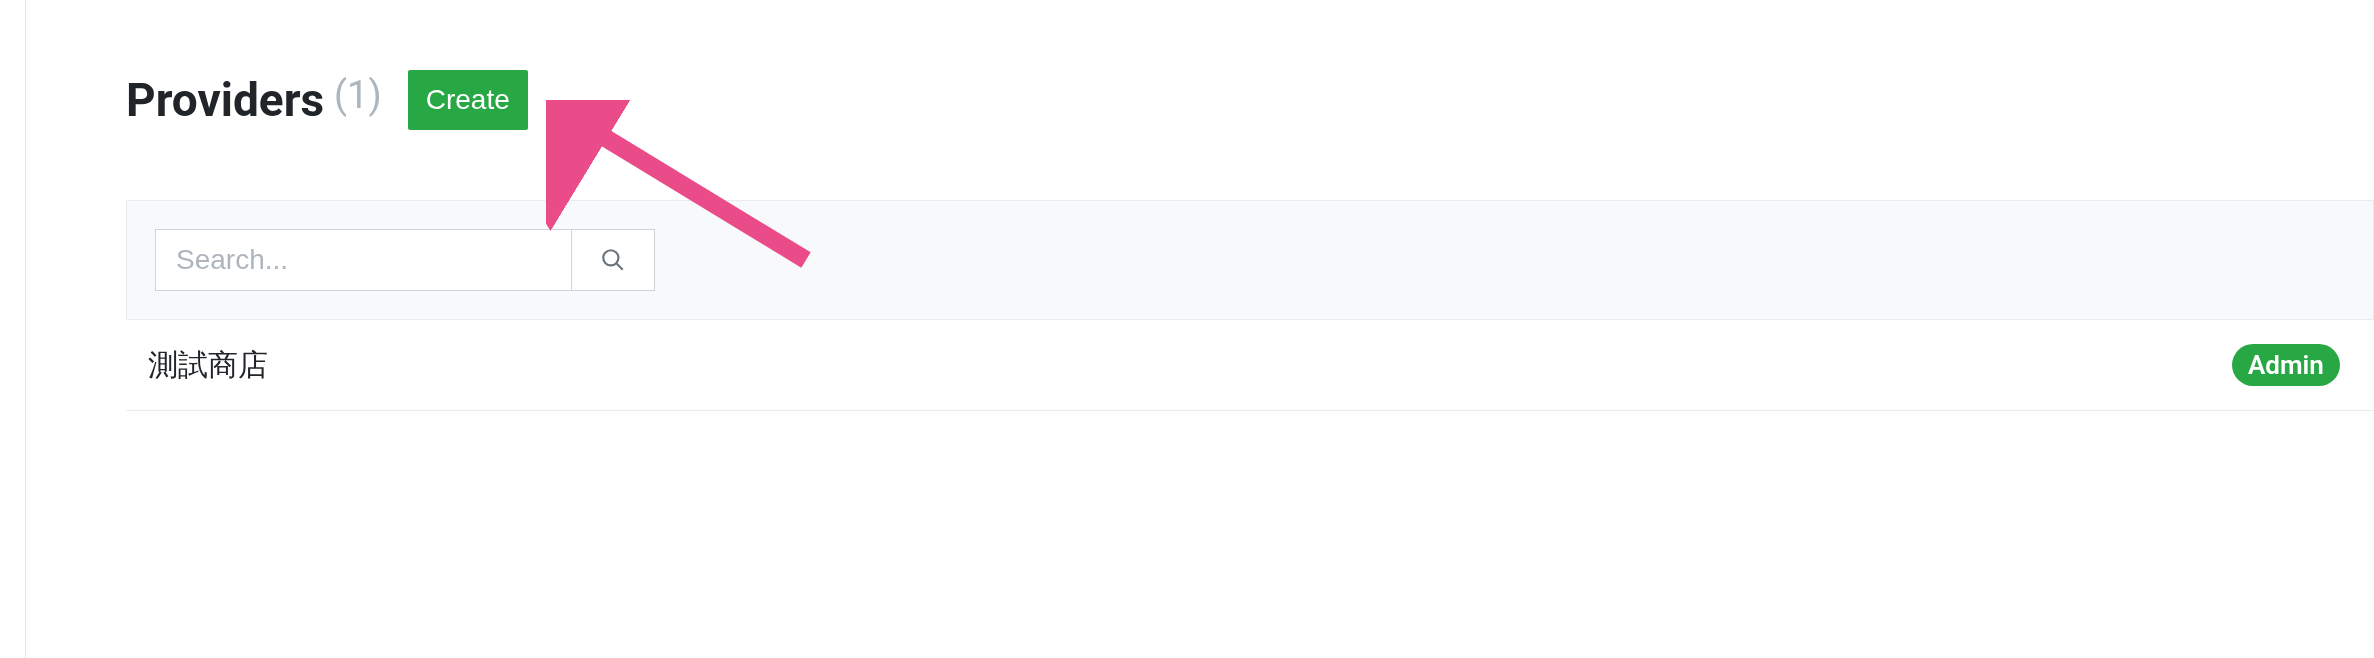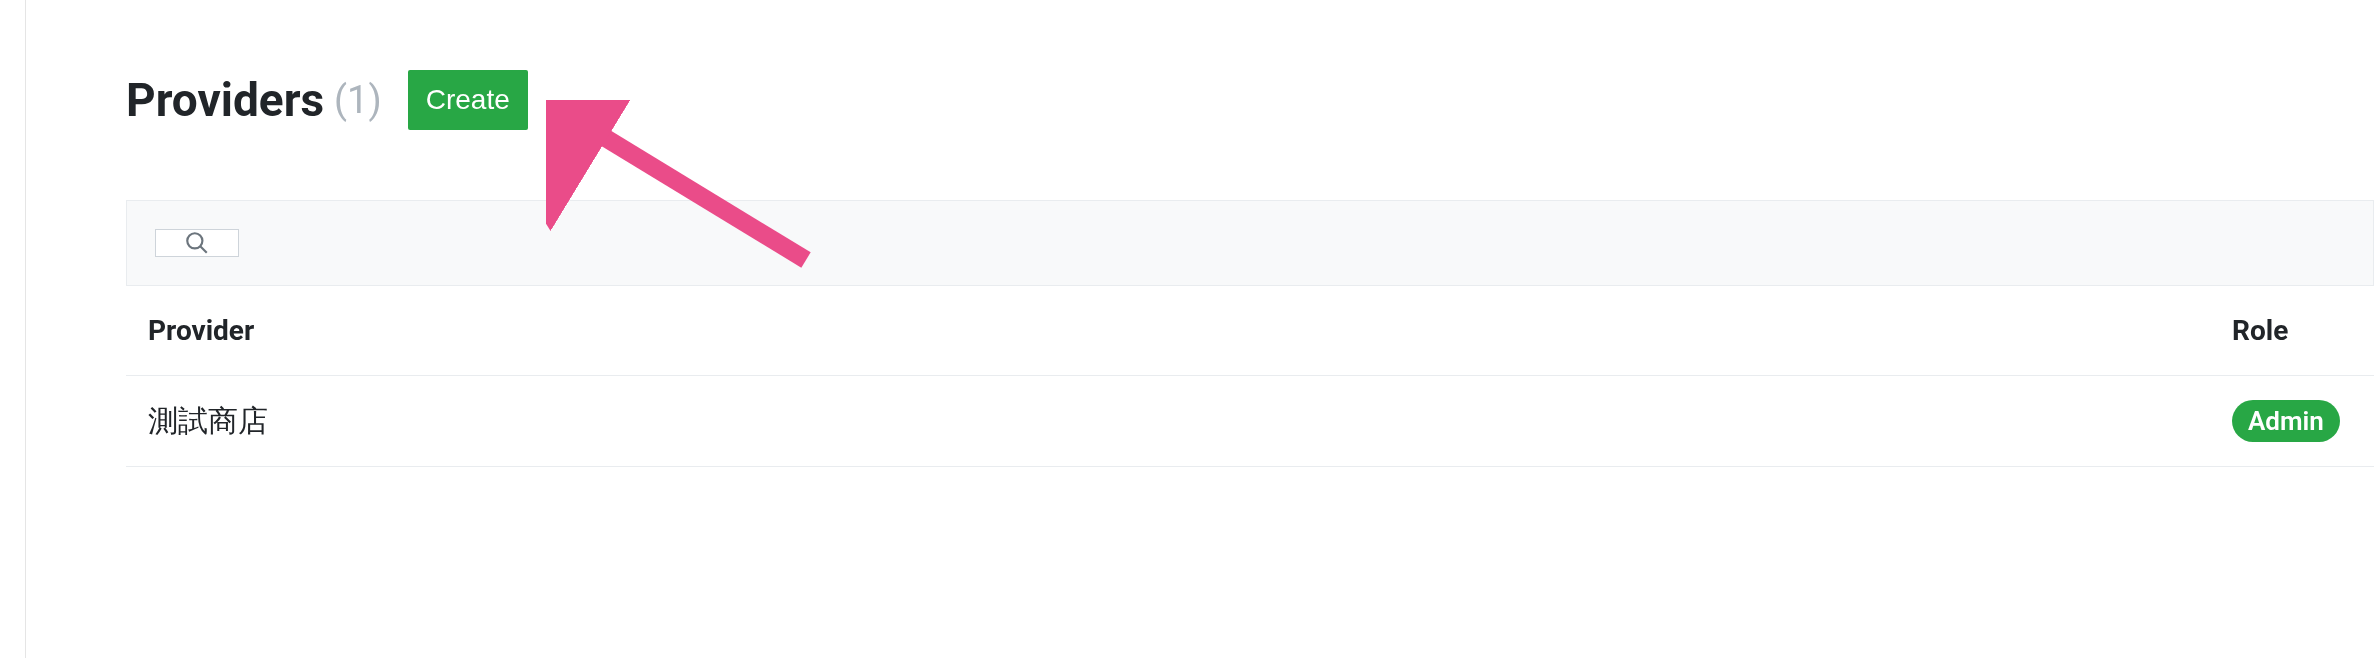--- a/index.html
+++ b/index.html
@@ -34,21 +34,21 @@
       display: flex;
       align-items: center;
       gap: 26px;
       margin-bottom: 70px;
     }
     .page-title {
       font-size: 46px;
       font-weight: 700;
       color: #212529;
       display: flex;
-      align-items: center;
+      align-items: flex-start;
       gap: 10px;
     }
     .page-count {
       font-size: 38px;
       font-weight: 400;
       color: #adb5bd;
     }
     .create-btn {
       background: #28a745;
       color: #ffffff;
@@ -159,34 +159,31 @@
     <defs>
       <marker id="arrowhead" markerWidth="12" markerHeight="12" refX="2" refY="6" orient="auto">
         <polygon points="0 0, 12 6, 0 12" fill="#ea4c89"></polygon>
       </marker>
     </defs>
     <line x1="260" y1="160" x2="30" y2="20" stroke="#ea4c89" stroke-width="18" marker-end="url(#arrowhead)"></line>
   </svg>
 
   <div class="search-panel">
     <div class="search-group">
+      <input type="text" class="search-input" placeholder="Search..." style="">
       <button class="search-btn">
         <svg viewBox="0 0 24 24">
           <circle cx="10" cy="10" r="7"></circle>
           <line x1="21" y1="21" x2="15" y2="15"></line>
         </svg>
       </button>
     </div>
   </div>
 
   <div class="table-wrap">
-    <div class="table-header">
-      <div class="col-provider">Provider</div>
-      <div class="col-role">Role</div>
-    </div>
     <div class="table-row">
       <div class="col-provider">測試商店</div>
       <div class="col-role">
         <span class="role-badge">Admin</span>
       </div>
     </div>
   </div>
 
 </div>
 

